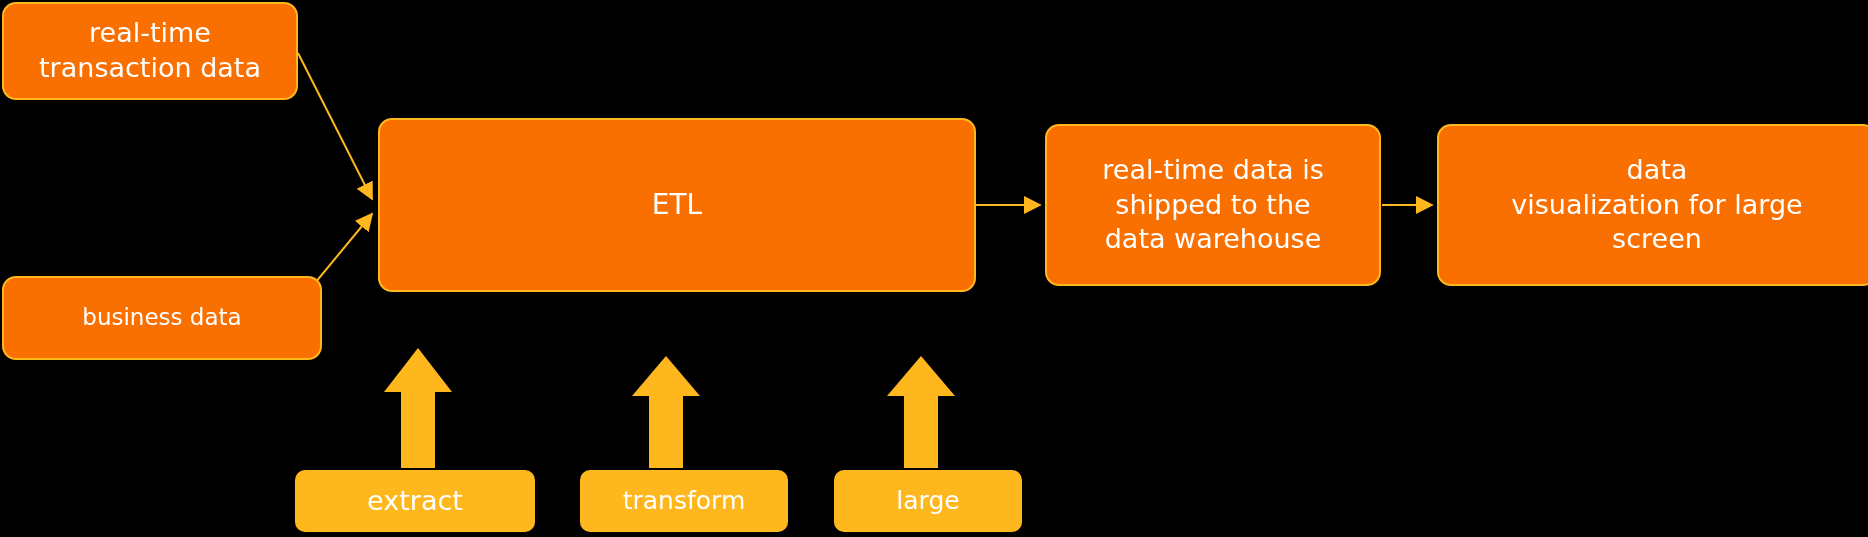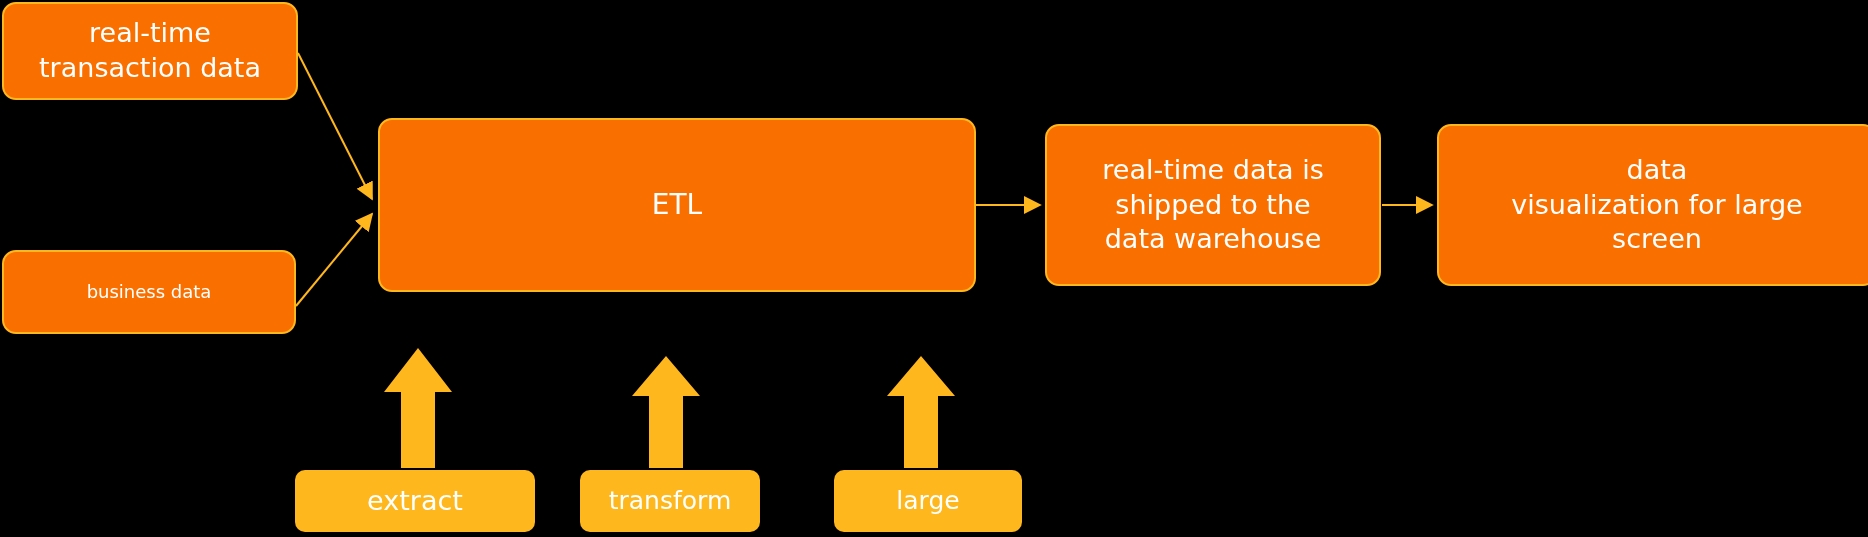--- a/index.html
+++ b/index.html
@@ -41,27 +41,27 @@
     position: absolute;
     left: 0;
     top: 0;
     width: 1868px;
     height: 537px;
     pointer-events: none;
   }
 
   
   #node-realtime-transaction { left: 2px;    top: 2px;   width: 296px; height: 98px;  font-size: 27px; }
-  #node-business-data        { left: 2px;    top: 250px; width: 294px; height: 84px;  font-size: 18px; }
+  #node-business-data        { left: 2px;    top: 276px; width: 320px; height: 84px;  font-size: 23px; }
   #node-etl                  { left: 378px;  top: 118px; width: 598px; height: 174px; font-size: 28px; }
   #node-shipped-warehouse    { left: 1045px; top: 124px; width: 336px; height: 162px; font-size: 27px; }
   #node-visualization        { left: 1437px; top: 124px; width: 440px; height: 162px; font-size: 27px; }
 
   #node-extract   { left: 295px; top: 470px; width: 240px; height: 62px; font-size: 27px; }
-  #node-transform { left: 580px; top: 470px; width: 180px; height: 62px; font-size: 25px; }
+  #node-transform { left: 580px; top: 470px; width: 208px; height: 62px; font-size: 25px; }
   #node-load      { left: 834px; top: 470px; width: 188px; height: 62px; font-size: 25px; }
 </style>
 </head>
 <body>
 
 <div id="canvas">
 
   <svg class="svg-layer" viewBox="0 0 1868 537" width="1868" height="537">
     <defs>
       <marker id="thin-arrow" viewBox="0 0 10 10" refX="9" refY="5" markerWidth="9" markerHeight="9" orient="auto-start-reverse">

